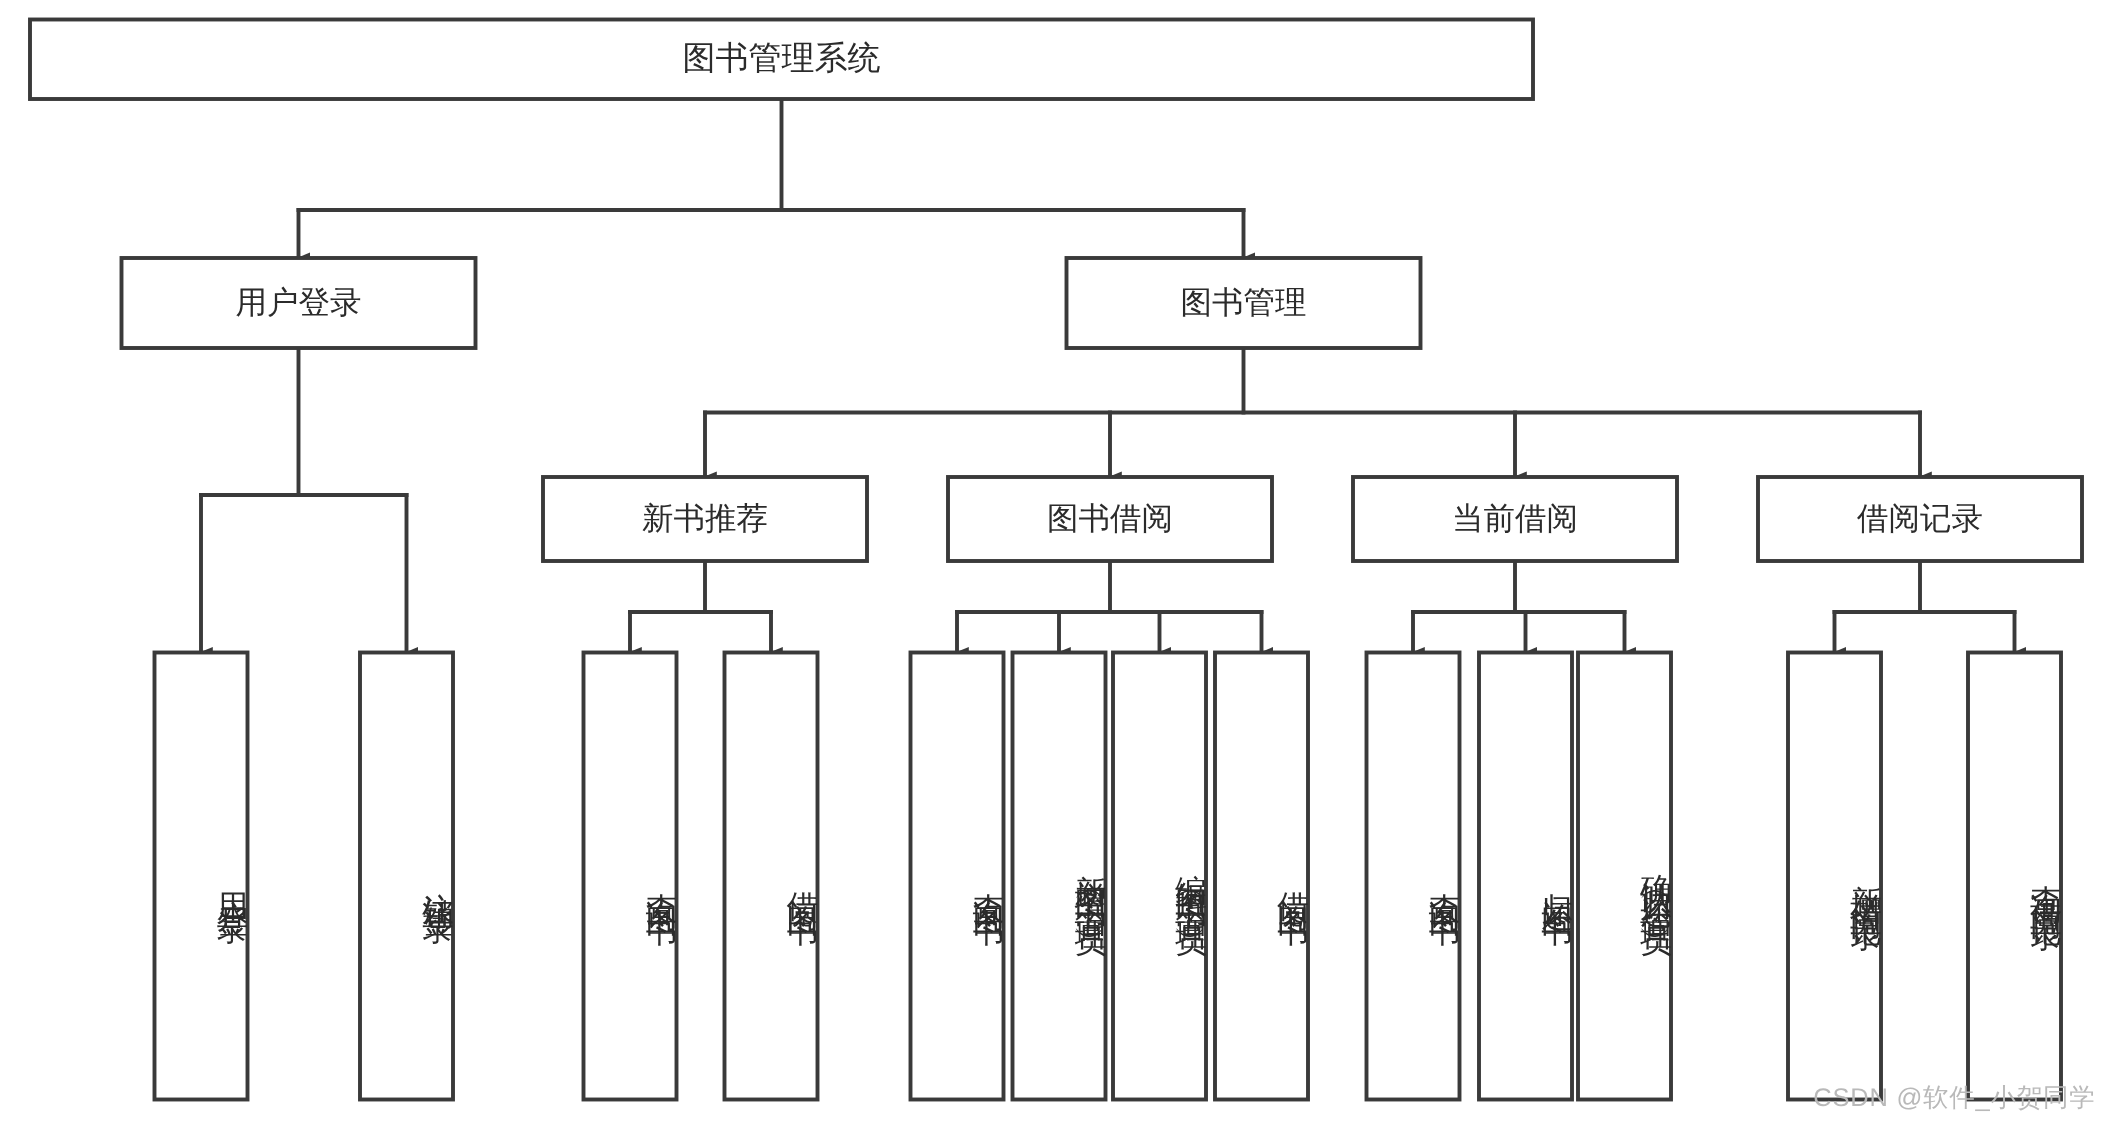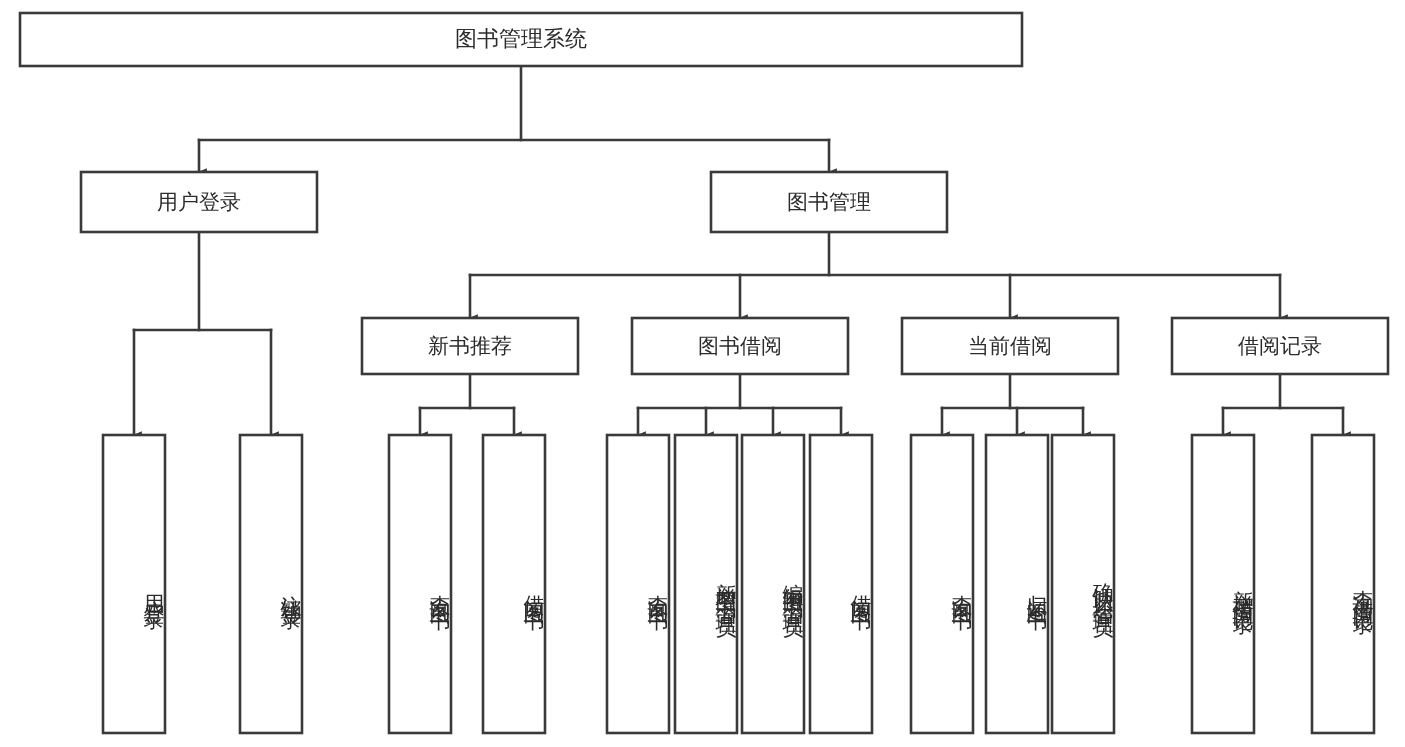--- a/index.html
+++ b/index.html
@@ -129,13 +129,14 @@
       <div class="vlabel" style="left: 675px; top: 449px; width: 62px; height: 278px;">新增图书（管理员）</div>
       <div class="vlabel" style="left: 742px; top: 449px; width: 62px; height: 278px;">编辑图书（管理员）</div>
       <div class="vlabel" style="left: 810px; top: 449px; width: 62px; height: 278px;">借阅图书</div>
       <div class="vlabel" style="left: 911px; top: 449px; width: 62px; height: 278px;">查询图书</div>
       <div class="vlabel" style="left: 986px; top: 449px; width: 62px; height: 278px;">归还图书</div>
       <div class="vlabel" style="left: 1052px; top: 449px; width: 62px; height: 278px;">确认归还（管理员）</div>
       <div class="vlabel" style="left: 1192px; top: 449px; width: 62px; height: 278px;">新增借阅记录</div>
       <div class="vlabel" style="left: 1312px; top: 449px; width: 62px; height: 278px;">查询借阅记录</div>
     </div>
 
+  <div class="watermark">CSDN @软件_小贺同学</div>
 </div>
 
 </body></html>

